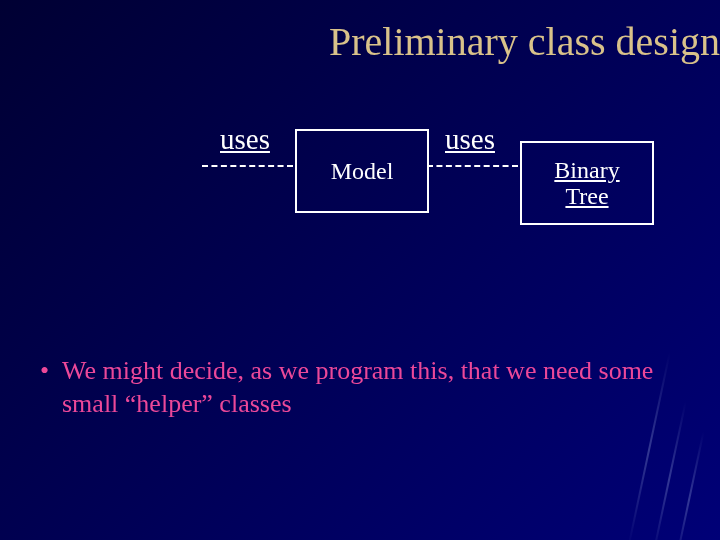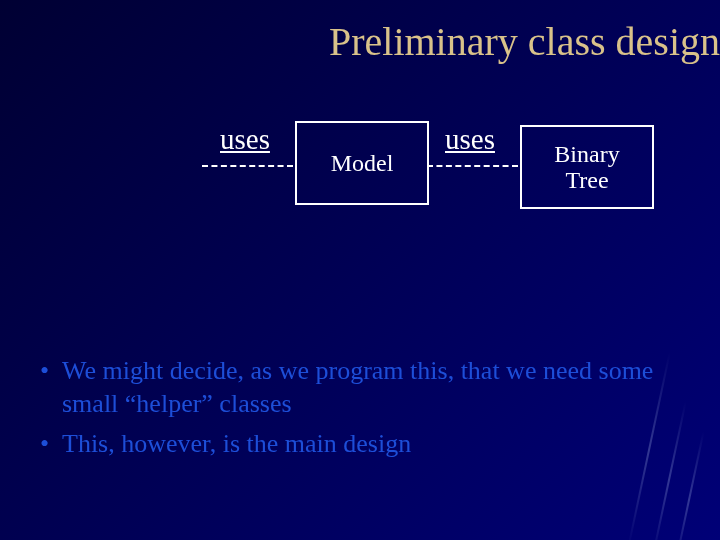--- a/index.html
+++ b/index.html
@@ -32,42 +32,42 @@
     color: #ffffff;
     font-size: 24px;
     display: flex;
     align-items: center;
     justify-content: center;
     text-align: center;
     background: transparent;
     line-height: 1.1;
   }
   .box.gui   { left: 70px;  top: 10px; width: 130px; height: 80px; }
-  .box.model { left: 295px; top: 6px; width: 130px; height: 80px; }
-  .box.tree  { left: 520px; top: 10px; width: 130px; height: 80px; }
+  .box.model { left: 295px; top: 14px; width: 130px; height: 80px; }
+  .box.tree  { left: 520px; top: 26px; width: 130px; height: 80px; text-decoration: underline; }
   .conn-label {
     position: absolute;
     color: #ffffff;
     font-size: 29px;
     top: 8px;
     text-decoration: underline;
   }
   .conn-label.l1 { left: 220px; }
   .conn-label.l2 { left: 445px; }
   .dash {
     position: absolute;
     border-top: 2px dashed #ffffff;
     top: 50px;
   }
   .dash.d1 { left: 202px; width: 91px; }
   .dash.d2 { left: 427px; width: 91px; }
   .bullets {
     margin: 60px 36px 17px 36px;
     font-size: 26px;
-    color: #1d4ed8;
+    color: #ec4899;
   }
   .bullets ul {
     list-style: none;
     padding: 0;
     margin: 0;
   }
   .bullets li {
     position: relative;
     padding-left: 26px;
     margin-bottom: 8px;
@@ -106,19 +106,18 @@
 
   <div class="conn-label l2">uses</div>
   <div class="dash d2"></div>
 
   <div class="box tree">Binary<br>Tree</div>
 </div>
 
 <div class="bullets">
   <ul>
     <li>We might decide, as we program this, that we need some small “helper” classes</li>
-    <li>This, however, is the main design</li>
   </ul>
 </div>
 
 <div class="streak s1"></div>
 <div class="streak s2"></div>
 <div class="streak s3"></div>
 
 </body></html>

